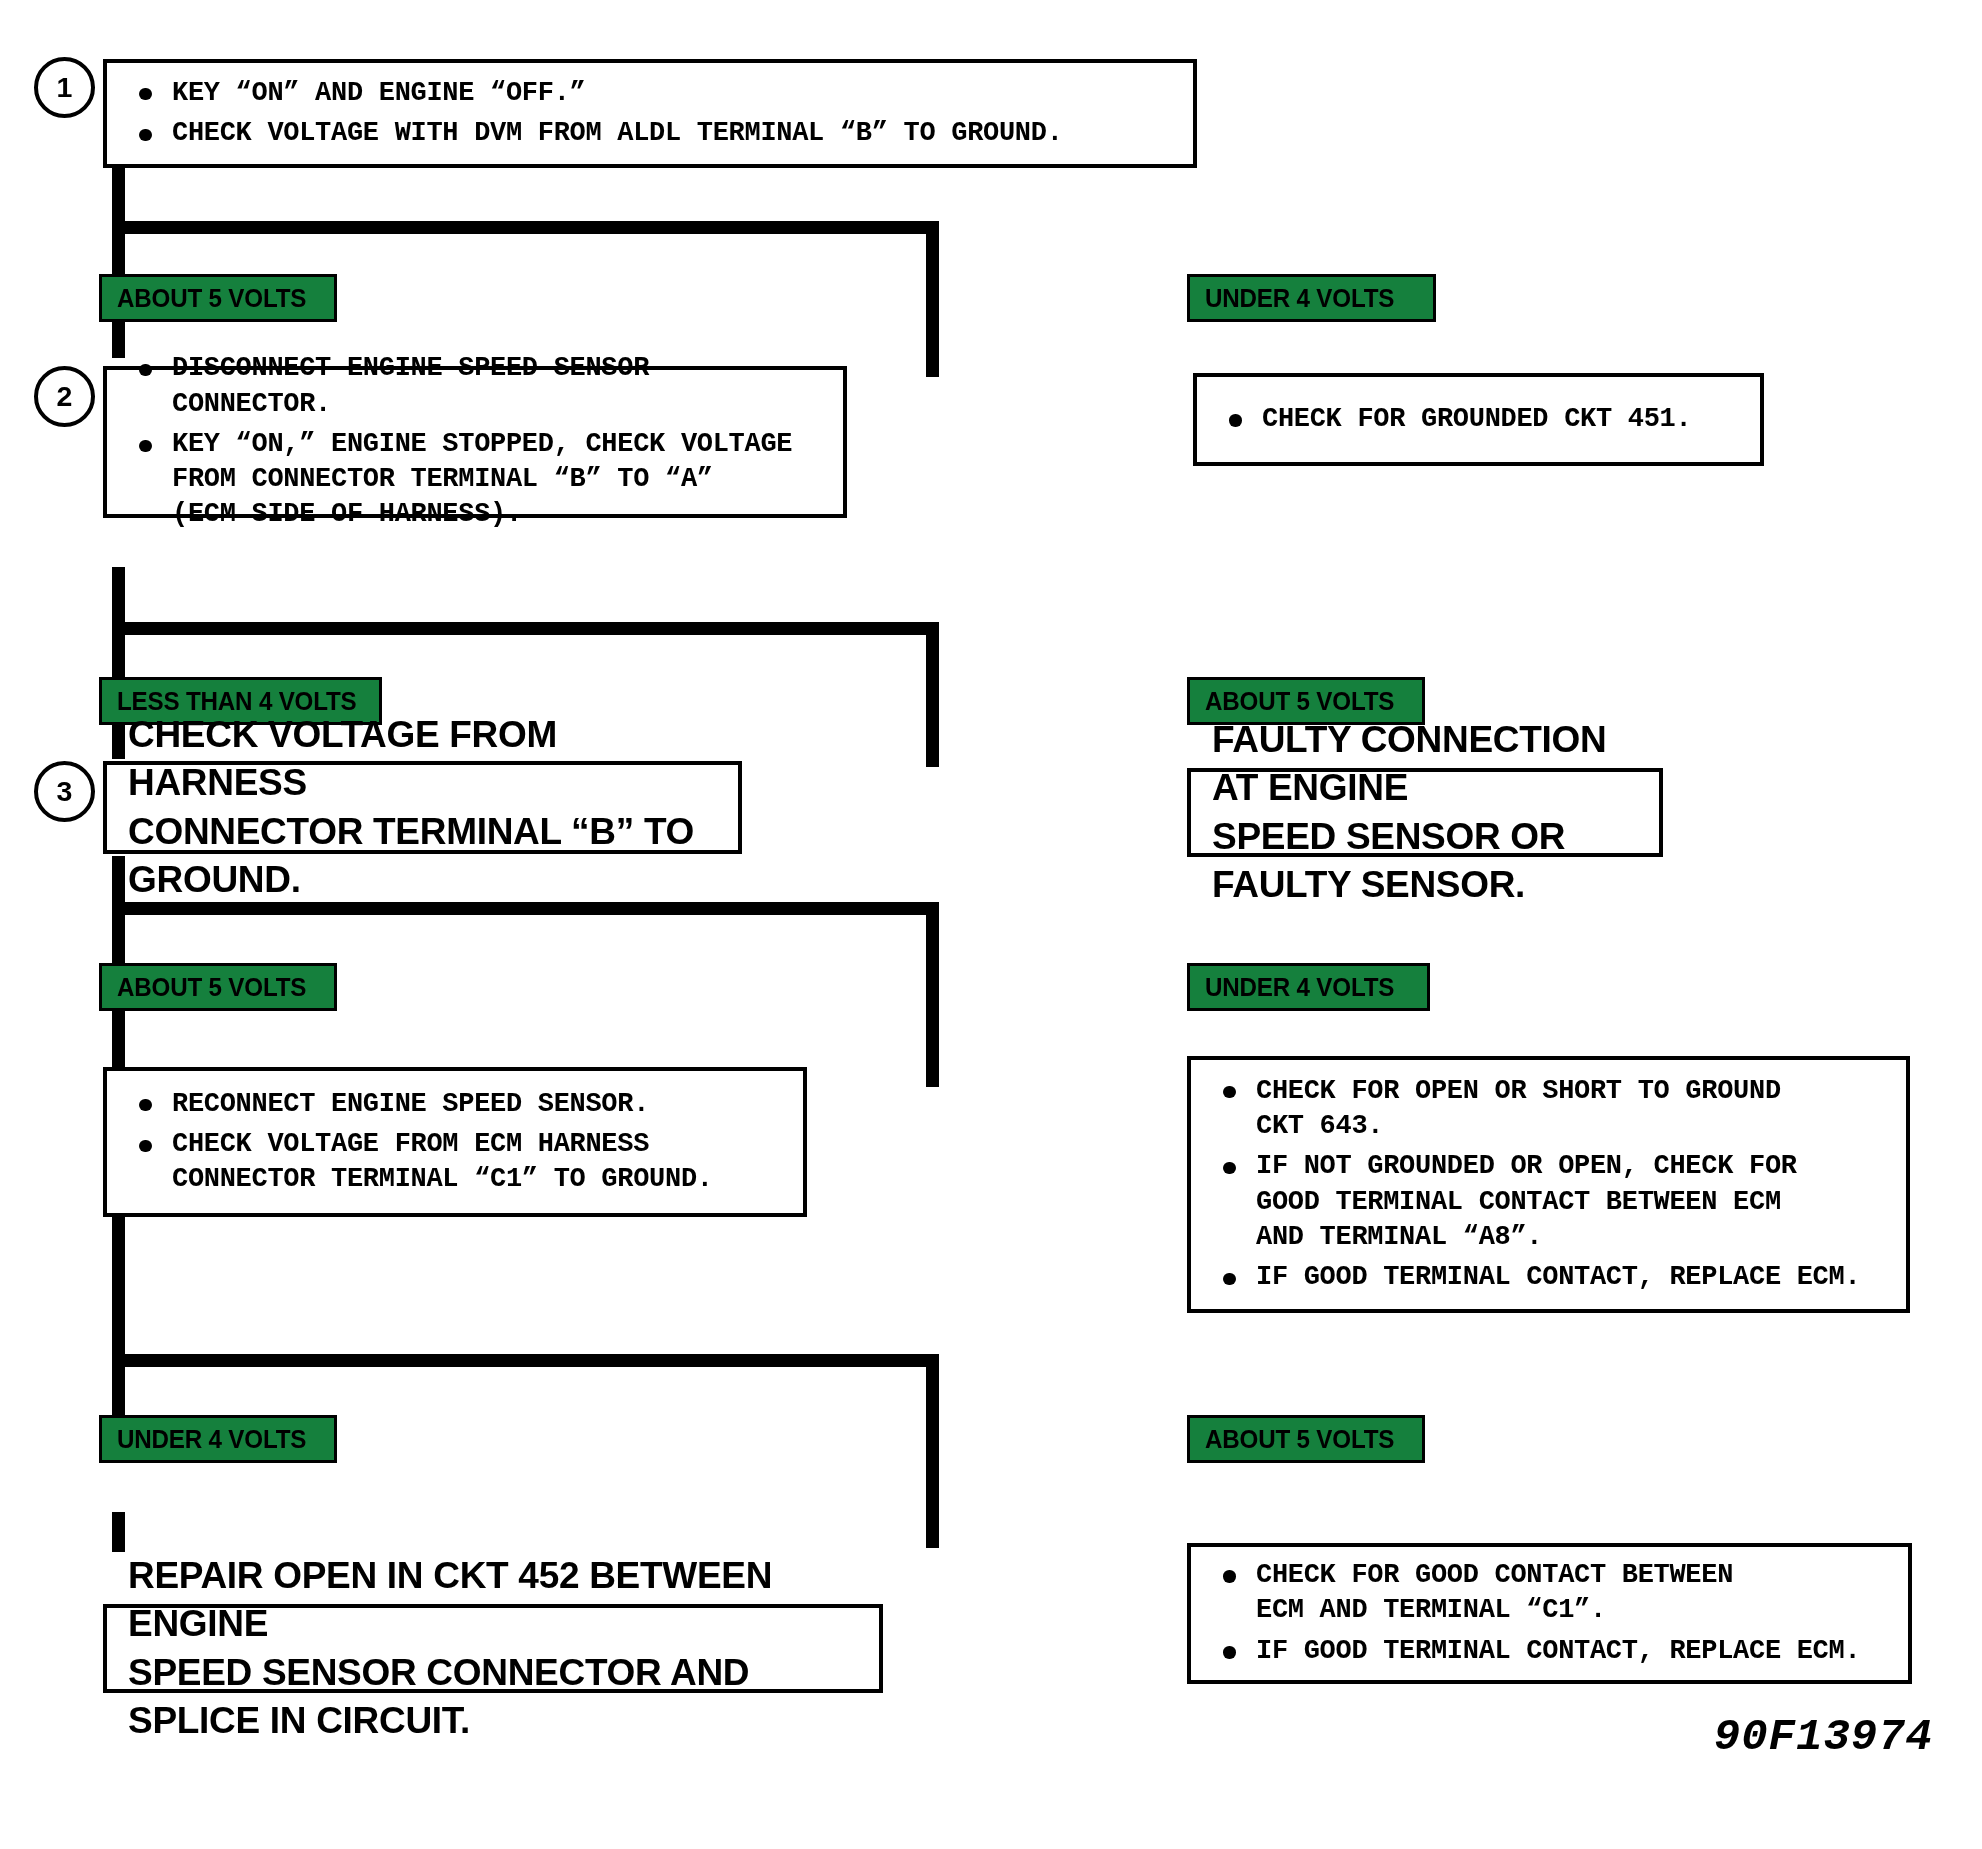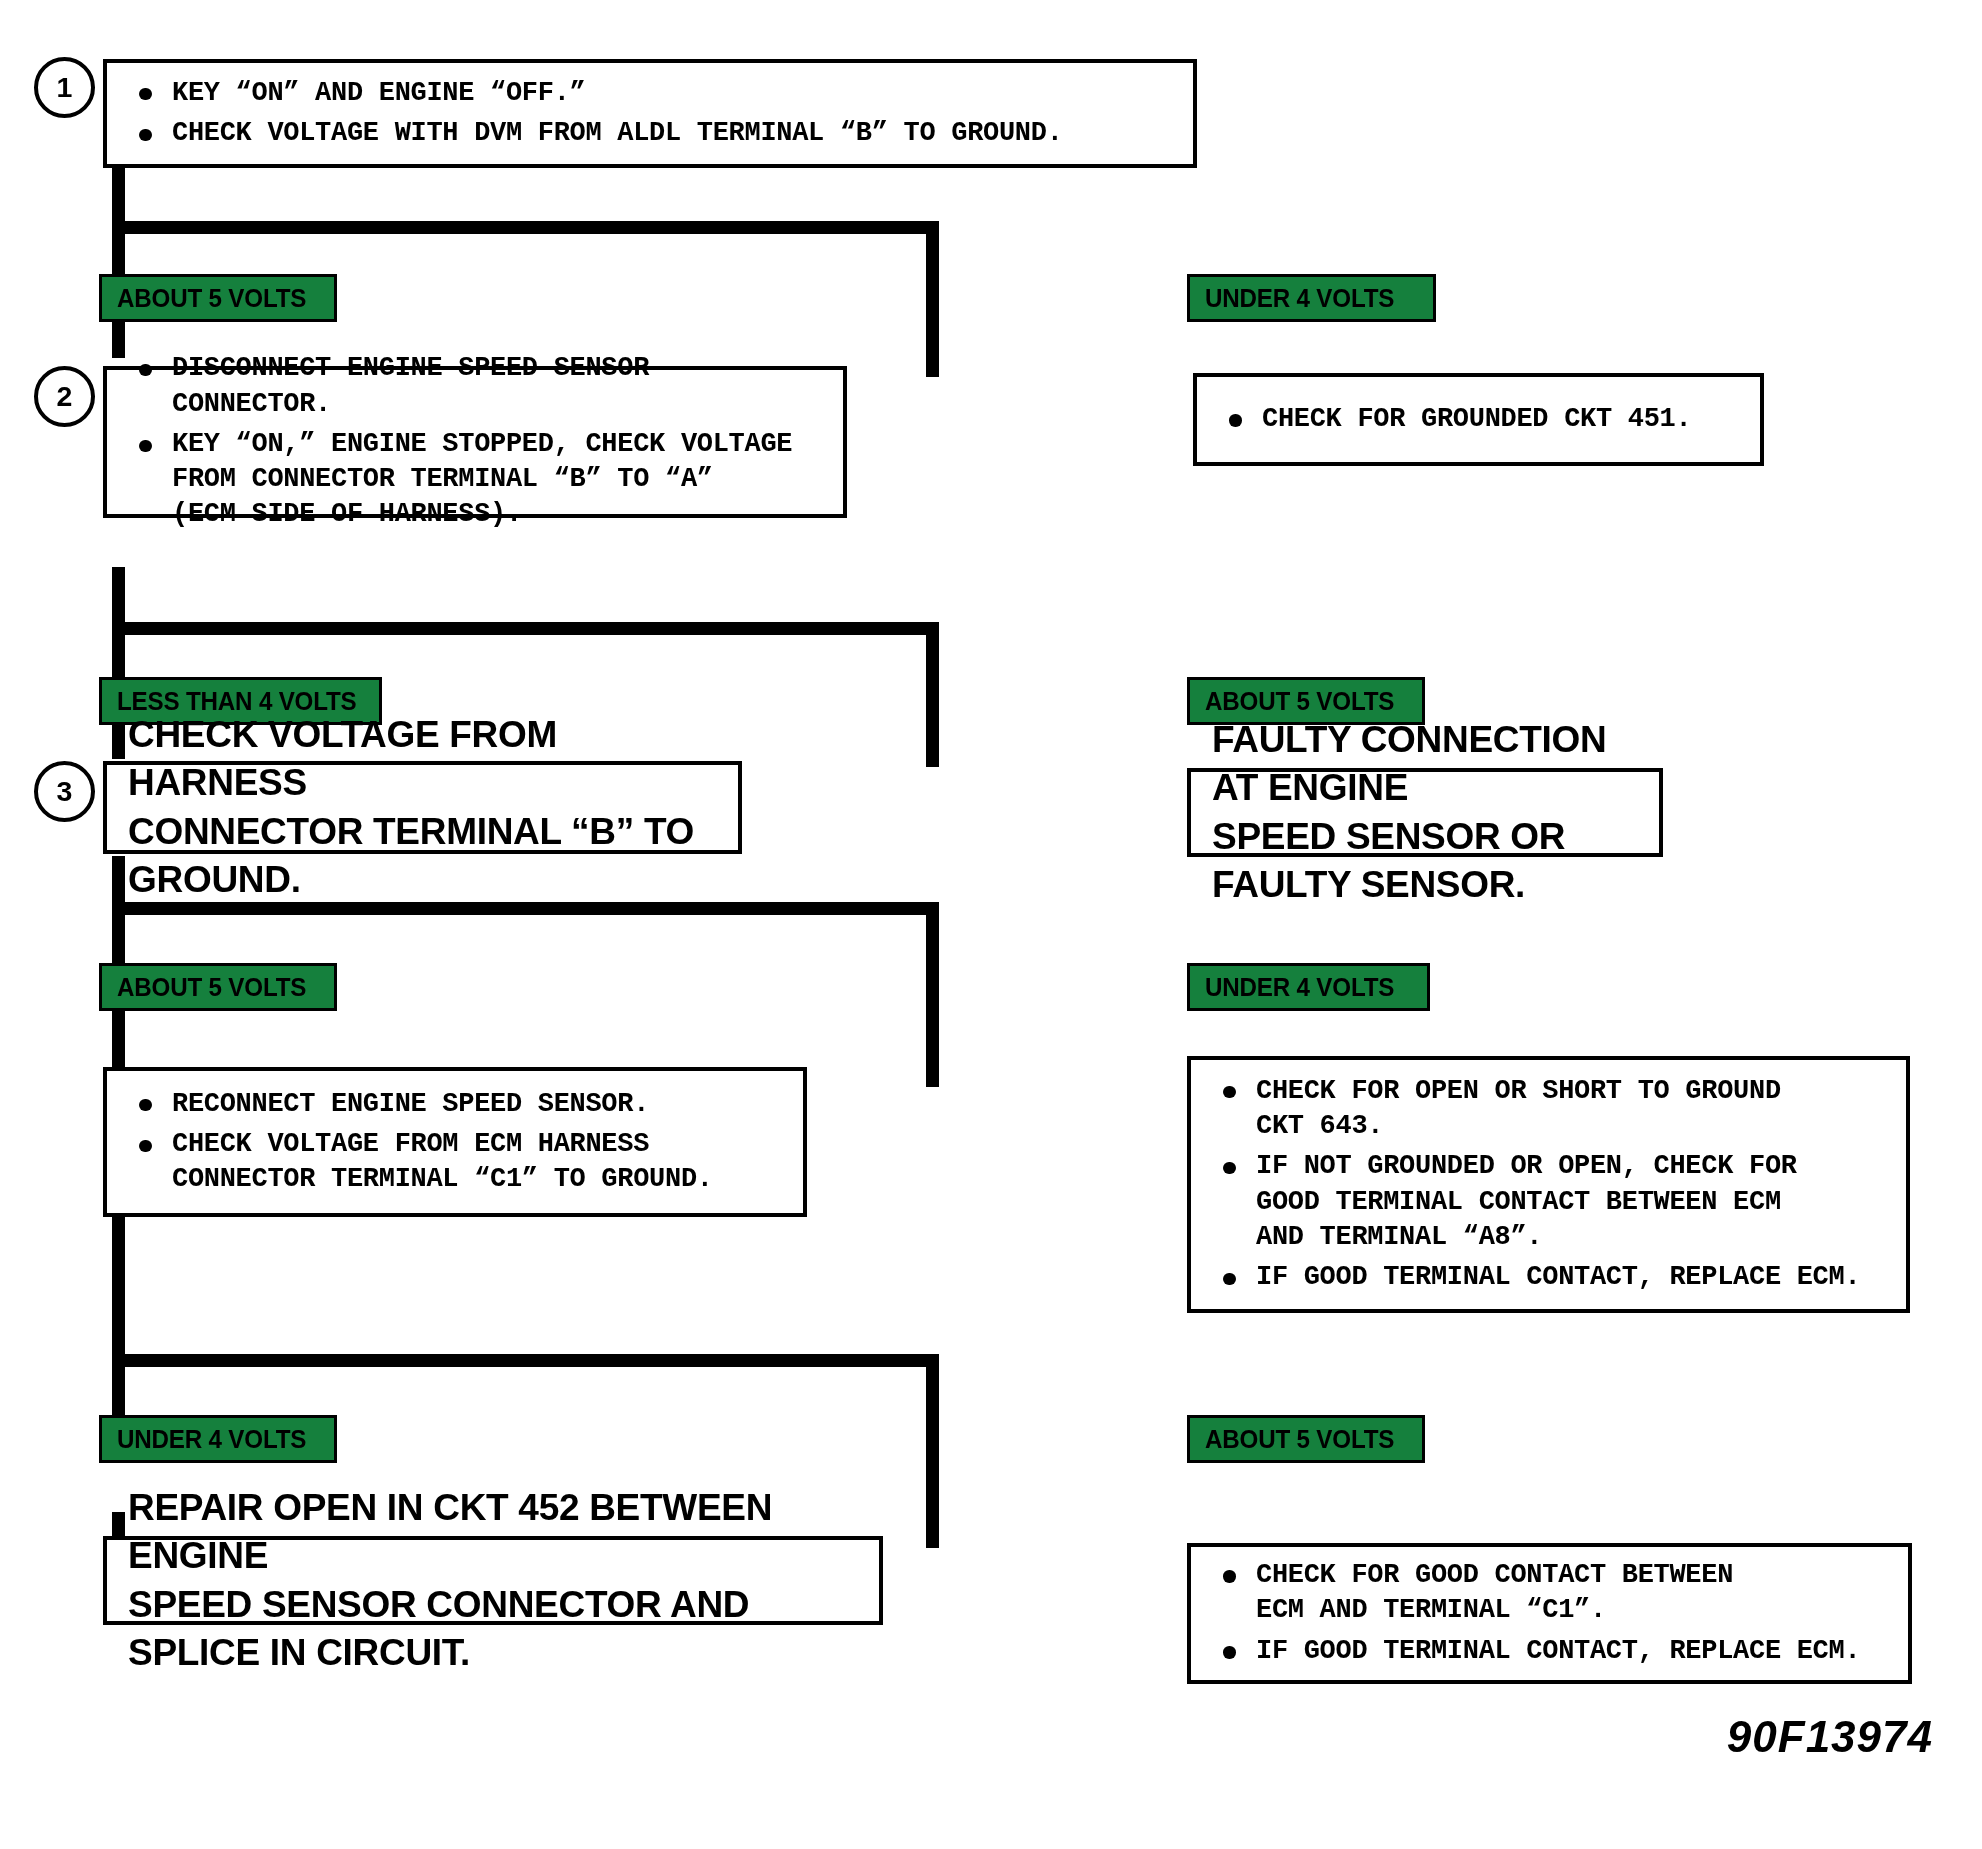--- a/index.html
+++ b/index.html
@@ -113,21 +113,21 @@
     font-weight: 700;
     color: #000000;
     z-index: 5;
   }
 
   
   #figure-code {
     position: absolute;
     right: 49px;
     top: 1712px;
-    font-family: Liberation Sans, sans-serif;
+    font-family: Liberation Mono, monospace;
     font-style: italic;
     font-weight: 700;
     font-size: 44px;
     color: #000000;
     letter-spacing: 1px;
   }
 </style>
 </head>
 <body>
 
@@ -261,21 +261,21 @@
   </div>
 
   <div class="chip" style="left:99px; top:1415px; width:238px; height:48px;">
     <span class="chip-text">UNDER 4 VOLTS</span>
   </div>
 
   <div class="chip" style="left:1187px; top:1415px; width:238px; height:48px;">
     <span class="chip-text">ABOUT 5 VOLTS</span>
   </div>
 
-  <div class="box" style="left:103px; top:1536px; width:780px; height:89px;">
+  <div class="box" style="left:103px; top:1604px; width:780px; height:89px;">
     <div class="plain">REPAIR OPEN IN CKT 452 BETWEEN ENGINE
 SPEED SENSOR CONNECTOR AND SPLICE IN CIRCUIT.</div>
   </div>
 
   <div class="box" style="left:1187px; top:1543px; width:725px; height:141px;">
     <div class="box-inner">
       <ul class="bullets">
         <li>CHECK FOR GOOD CONTACT BETWEEN
 ECM AND TERMINAL “C1”.</li>
         <li>IF GOOD TERMINAL CONTACT, REPLACE ECM.</li>

